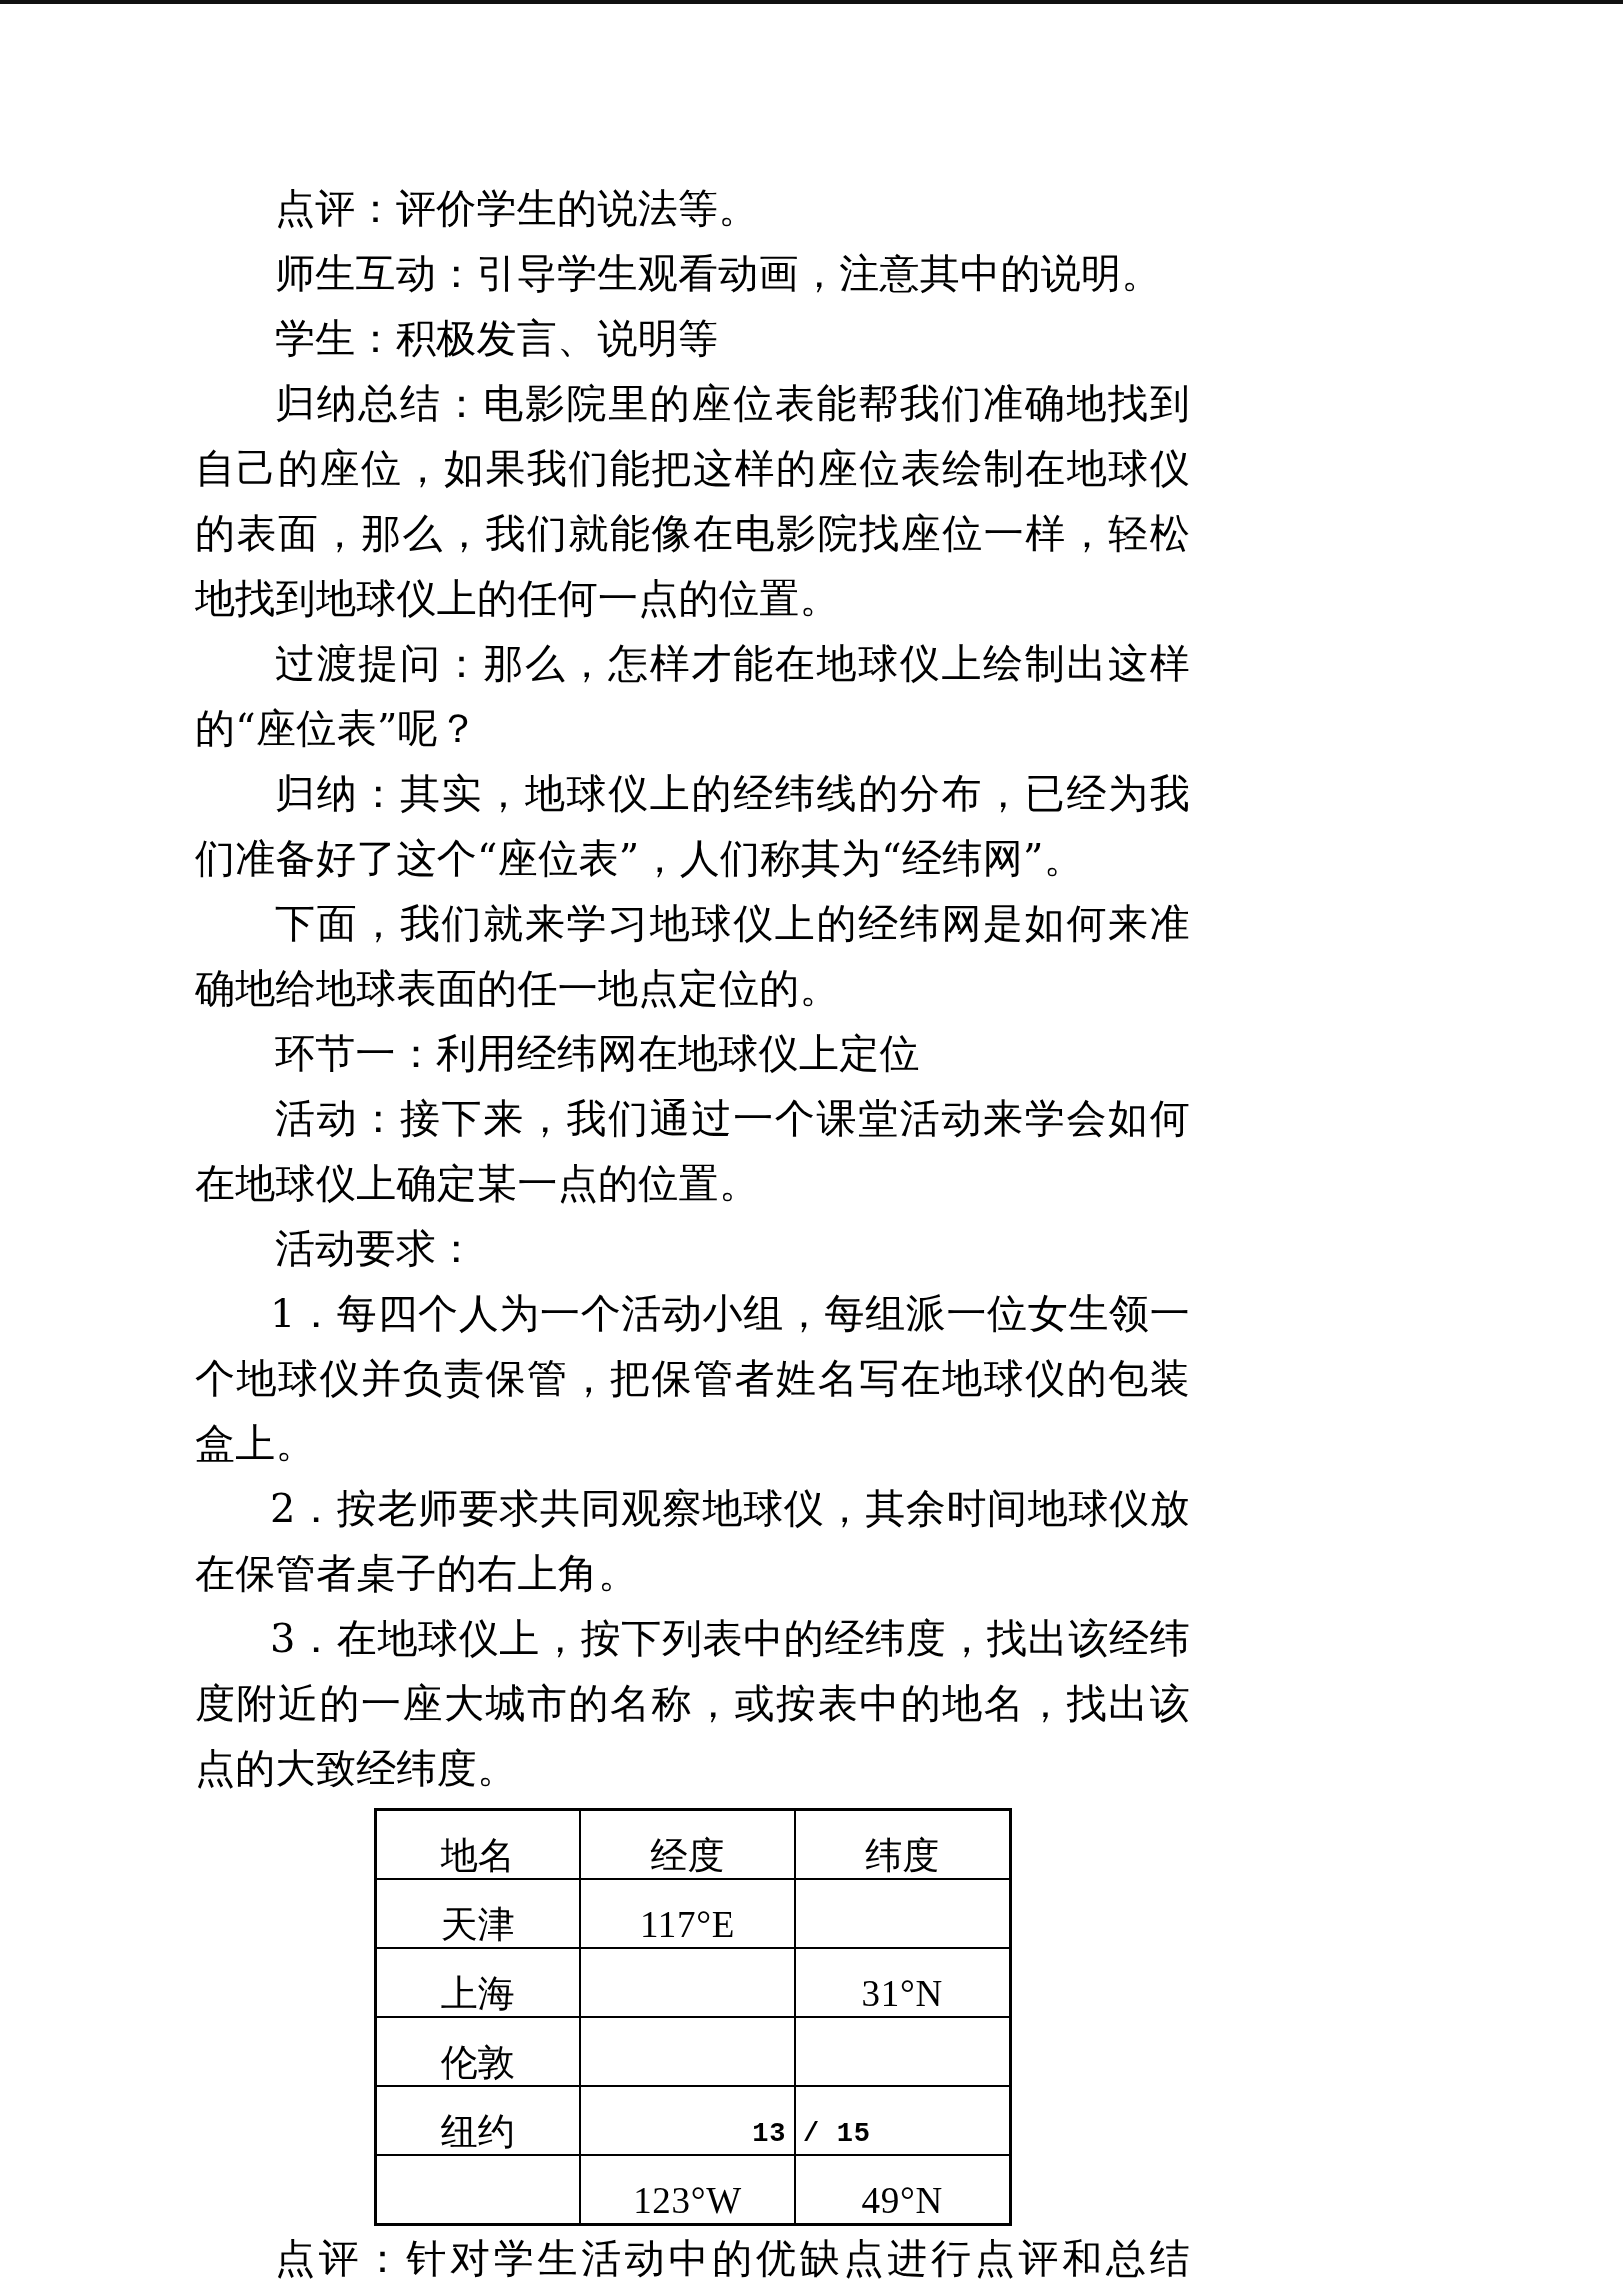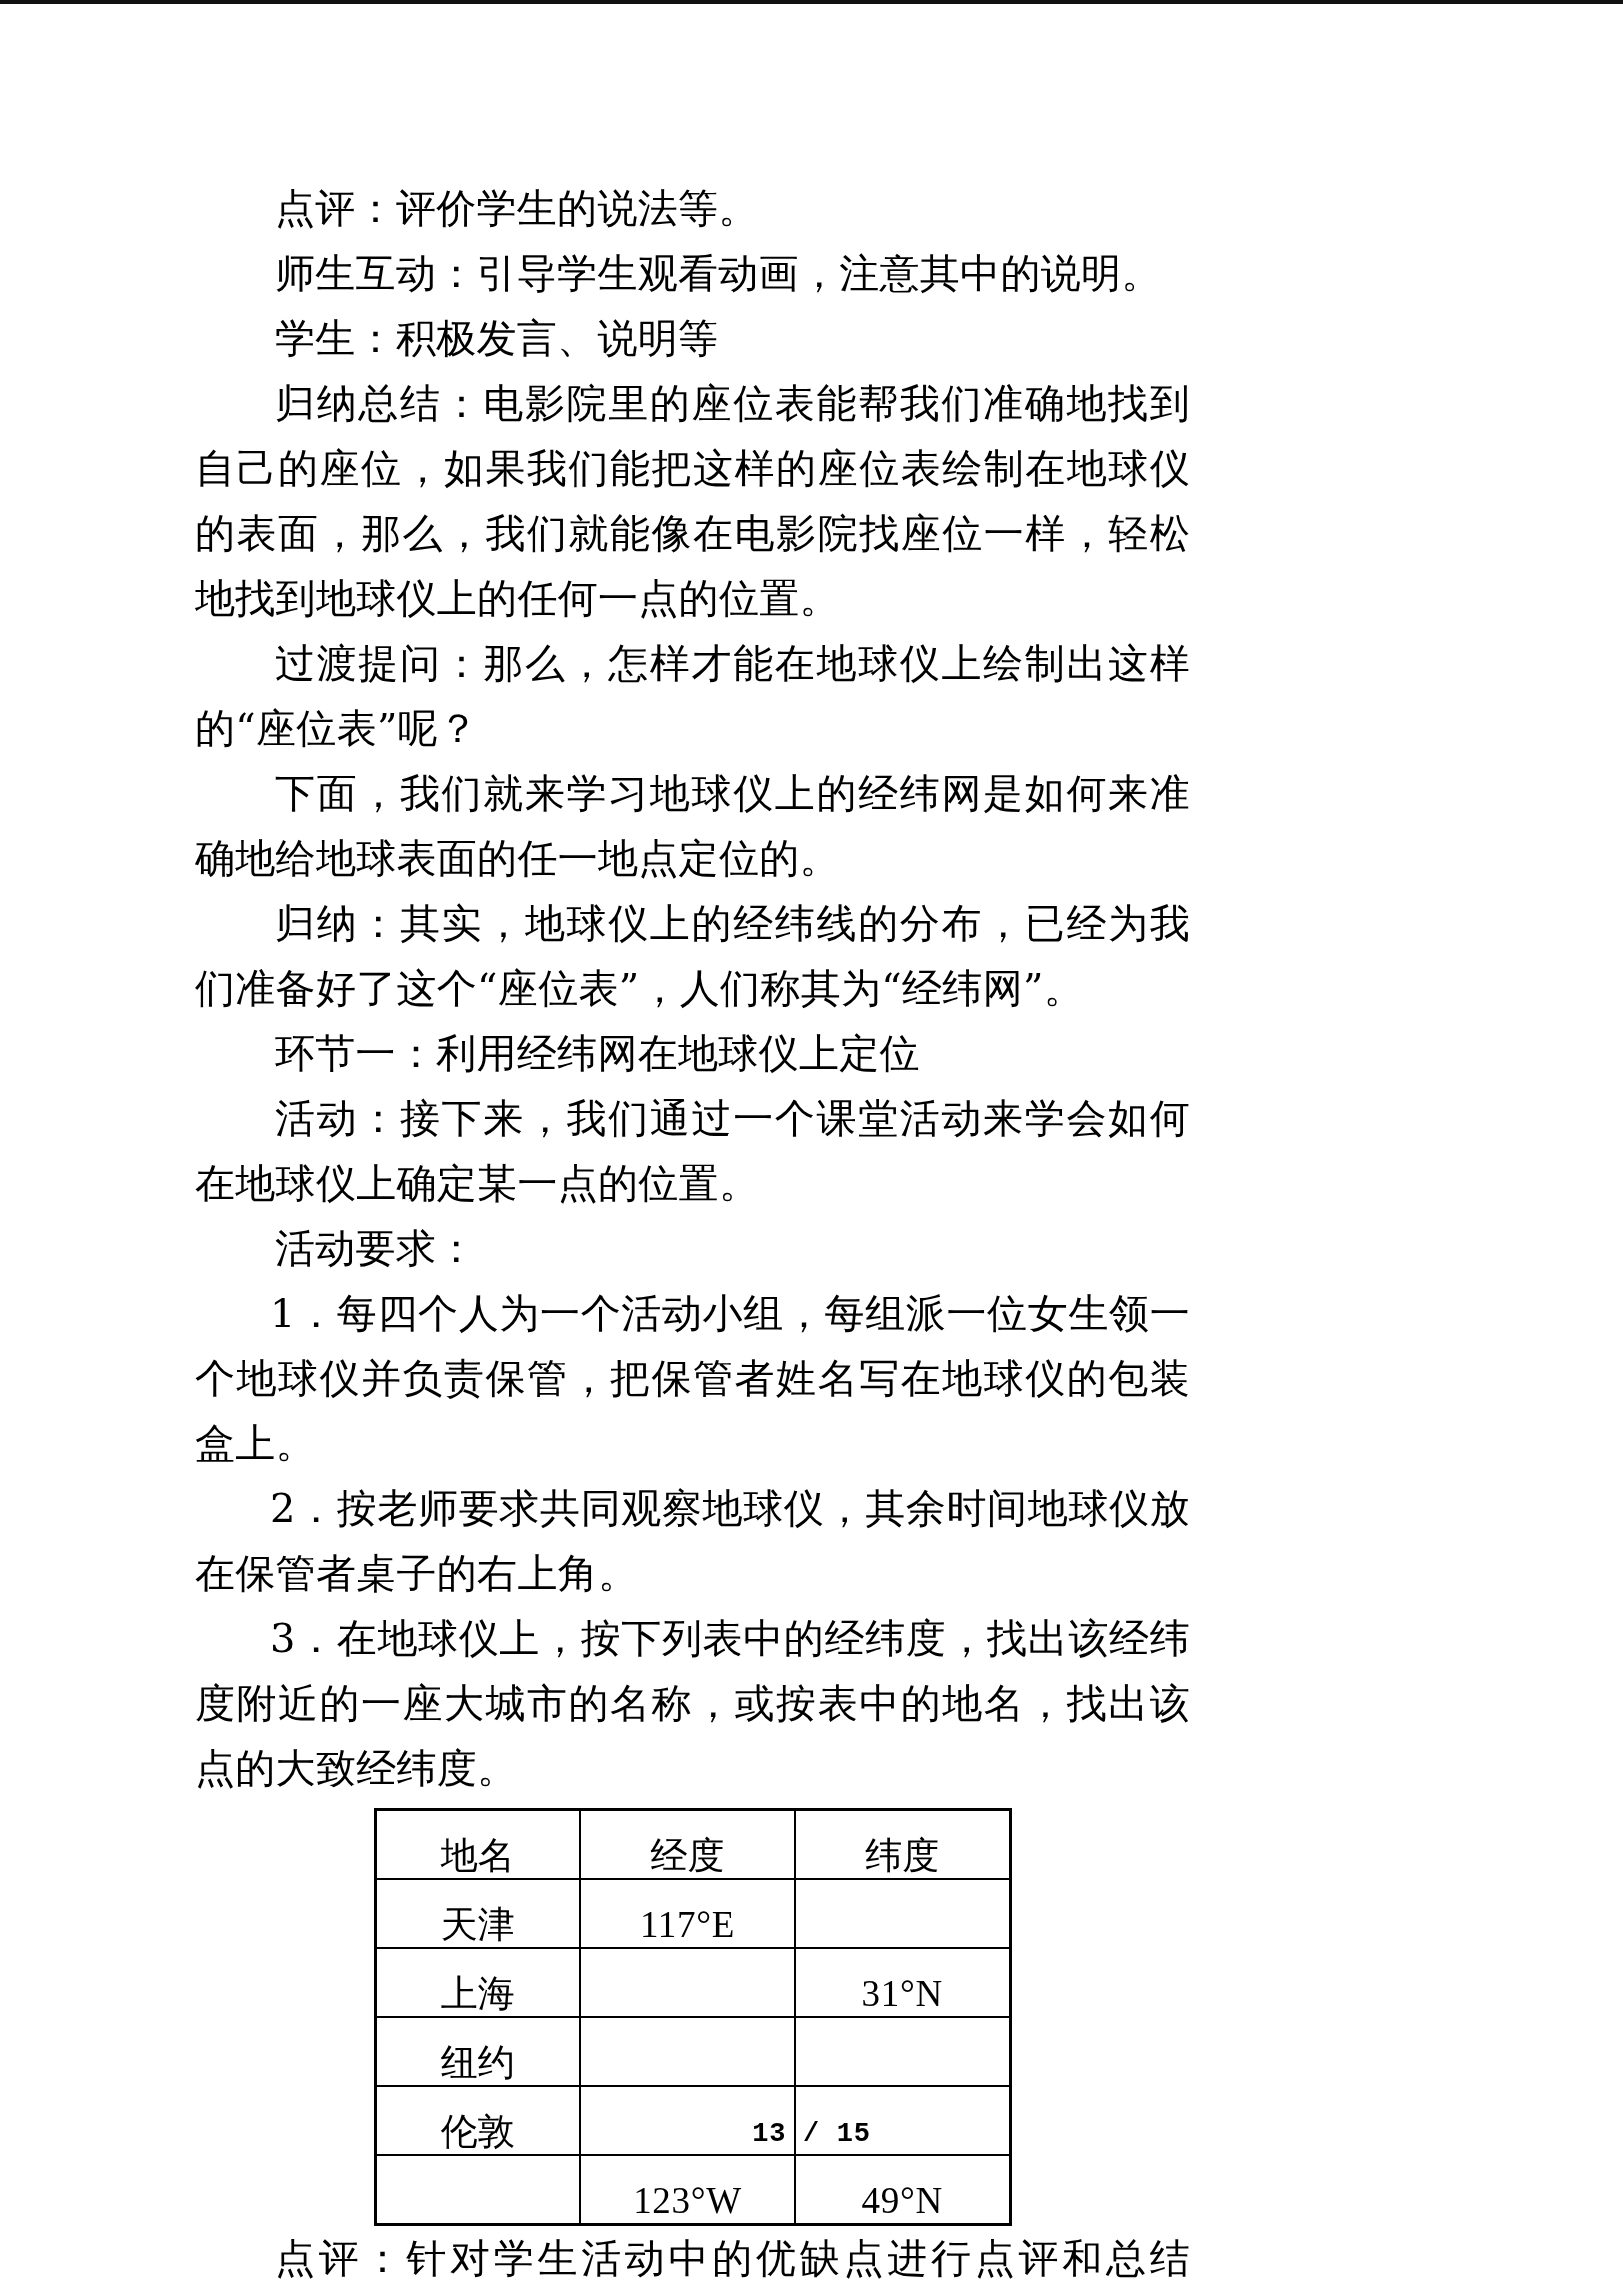--- a/index.html
+++ b/index.html
@@ -111,23 +111,23 @@
   <p class="para indent">点评：评价学生的说法等。</p>
 
   <p class="para indent">师生互动：引导学生观看动画，注意其中的说明。</p>
 
   <p class="para indent">学生：积极发言、说明等</p>
 
   <p class="para indent">归纳总结：电影院里的座位表能帮我们准确地找到自己的座位，如果我们能把这样的座位表绘制在地球仪的表面，那么，我们就能像在电影院找座位一样，轻松地找到地球仪上的任何一点的位置。</p>
 
   <p class="para indent">过渡提问：那么，怎样才能在地球仪上绘制出这样的“座位表”呢？</p>
 
+  <p class="para indent">归纳：其实，地球仪上的经纬线的分布，已经为我们准备好了这个“座位表”，人们称其为“经纬网”。</p>
+
   <p class="para indent">下面，我们就来学习地球仪上的经纬网是如何来准确地给地球表面的任一地点定位的。</p>
-
-  <p class="para indent">归纳：其实，地球仪上的经纬线的分布，已经为我们准备好了这个“座位表”，人们称其为“经纬网”。</p>
 
   <p class="para indent">环节一：利用经纬网在地球仪上定位</p>
 
 
   <p class="para indent">活动：接下来，我们通过一个课堂活动来学会如何在地球仪上确定某一点的位置。</p>
 
   <p class="para indent">活动要求：</p>
 
   <p class="para indent-num">1．每四个人为一个活动小组，每组派一位女生领一个地球仪并负责保管，把保管者姓名写在地球仪的包装盒上。</p>
 
@@ -154,26 +154,26 @@
           <td>天津</td>
           <td class="num">117°E</td>
           <td class="num"></td>
         </tr>
         <tr>
           <td>上海</td>
           <td class="num"></td>
           <td class="num">31°N</td>
         </tr>
         <tr>
-          <td>纽约</td>
+          <td>伦敦</td>
           <td class="num"></td>
           <td class="num"></td>
         </tr>
         <tr>
-          <td>伦敦</td>
+          <td>纽约</td>
           <td class="num"></td>
           <td class="num"></td>
         </tr>
         <tr>
           <td></td>
           <td class="num">123°W</td>
           <td class="num">49°N</td>
         </tr>
       </tbody>
     </table>

